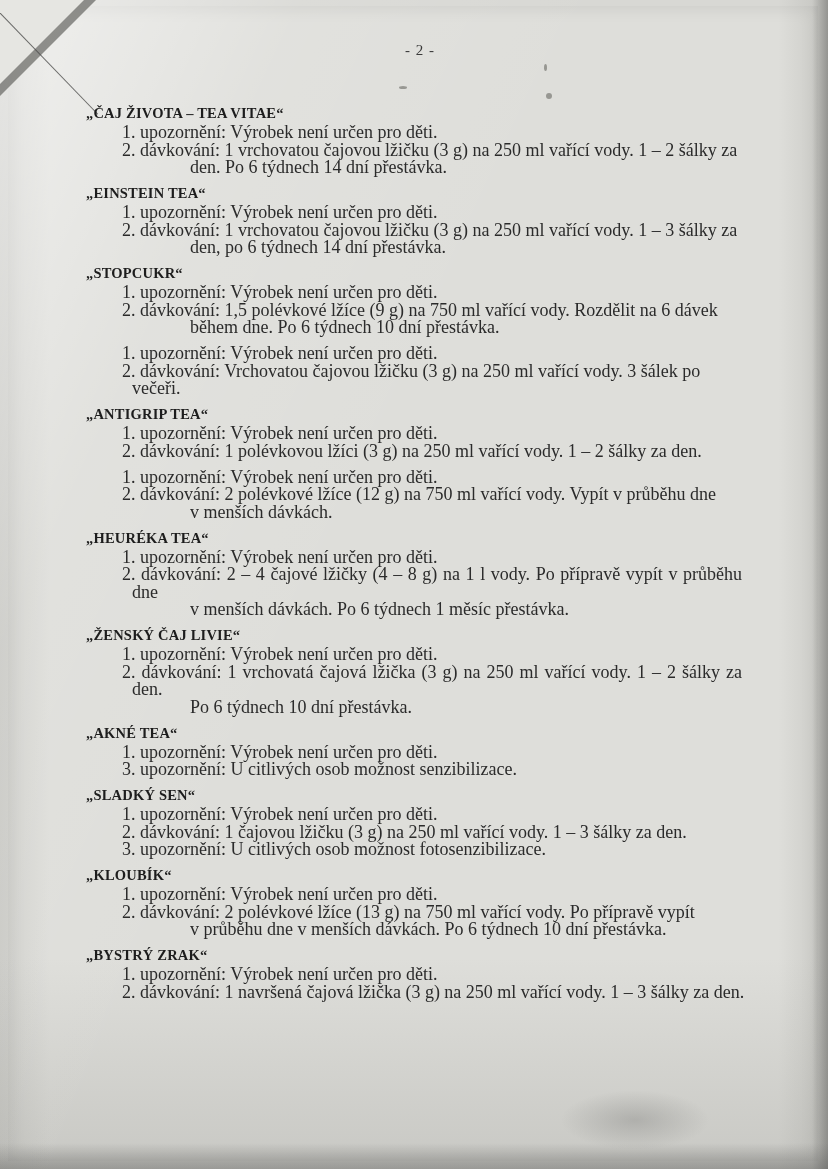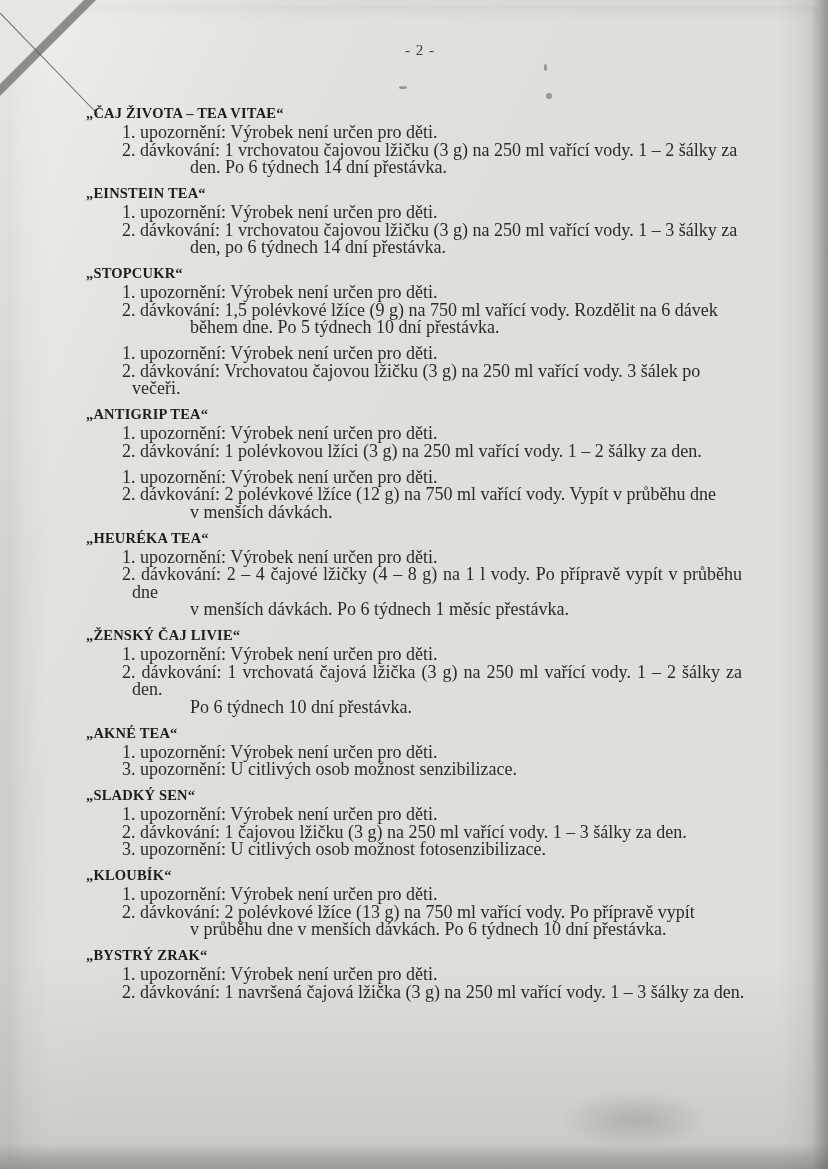--- a/index.html
+++ b/index.html
@@ -173,21 +173,21 @@
 
       <div class="entry">
         <div class="entry-title">„EINSTEIN TEA“</div>
         <div class="entry-line">1. upozornění: Výrobek není určen pro děti.</div>
         <div class="entry-line justify"><span>2. dávkování: 1 vrchovatou čajovou lžičku (3 g) na 250 ml vařící vody. 1 – 3 šálky za</span><span class="cont">den, po 6 týdnech 14 dní přestávka.</span></div>
       </div>
 
       <div class="entry">
         <div class="entry-title">„STOPCUKR“</div>
         <div class="entry-line">1. upozornění: Výrobek není určen pro děti.</div>
-        <div class="entry-line justify"><span>2. dávkování: 1,5 polévkové lžíce (9 g) na 750 ml vařící vody. Rozdělit na 6 dávek</span><span class="cont">během dne. Po 5 týdnech 10 dní přestávka.</span></div>
+        <div class="entry-line justify"><span>2. dávkování: 1,5 polévkové lžíce (9 g) na 750 ml vařící vody. Rozdělit na 6 dávek</span><span class="cont">během dne. Po 6 týdnech 10 dní přestávka.</span></div>
       </div>
 
       <div class="entry">
         <div class="entry-line">1. upozornění: Výrobek není určen pro děti.</div>
         <div class="entry-line">2. dávkování: Vrchovatou čajovou lžičku (3 g) na 250 ml vařící vody. 3 šálek po večeři.</div>
       </div>
 
       <div class="entry">
         <div class="entry-title">„ANTIGRIP TEA“</div>
         <div class="entry-line">1. upozornění: Výrobek není určen pro děti.</div>

